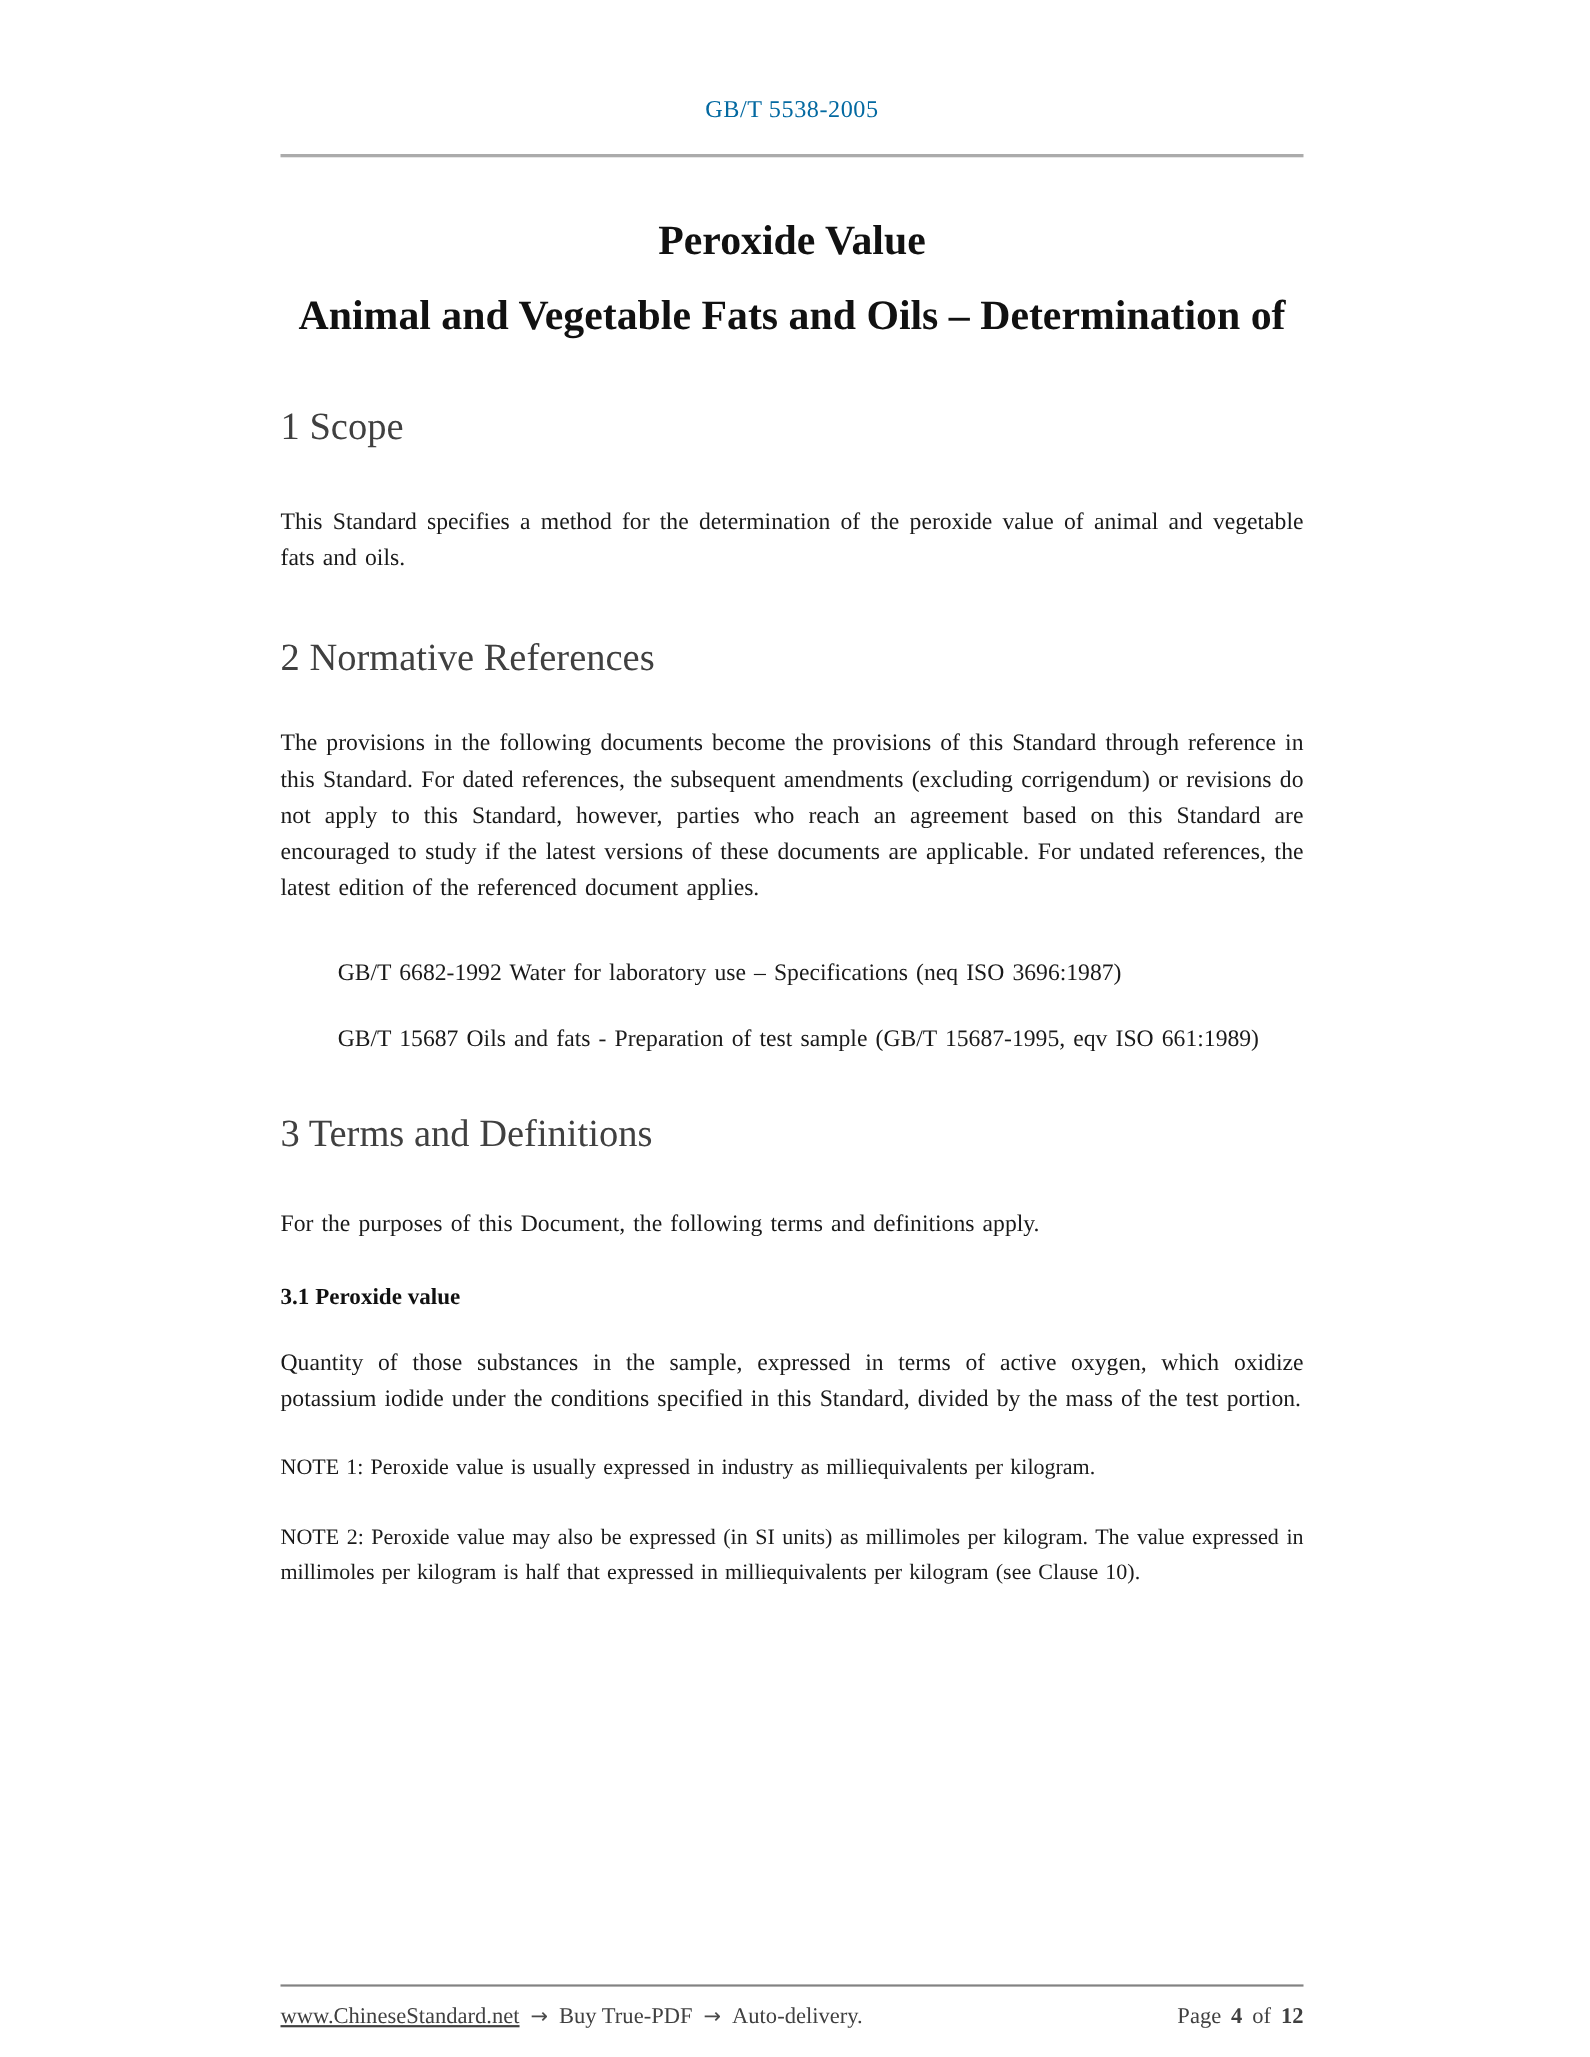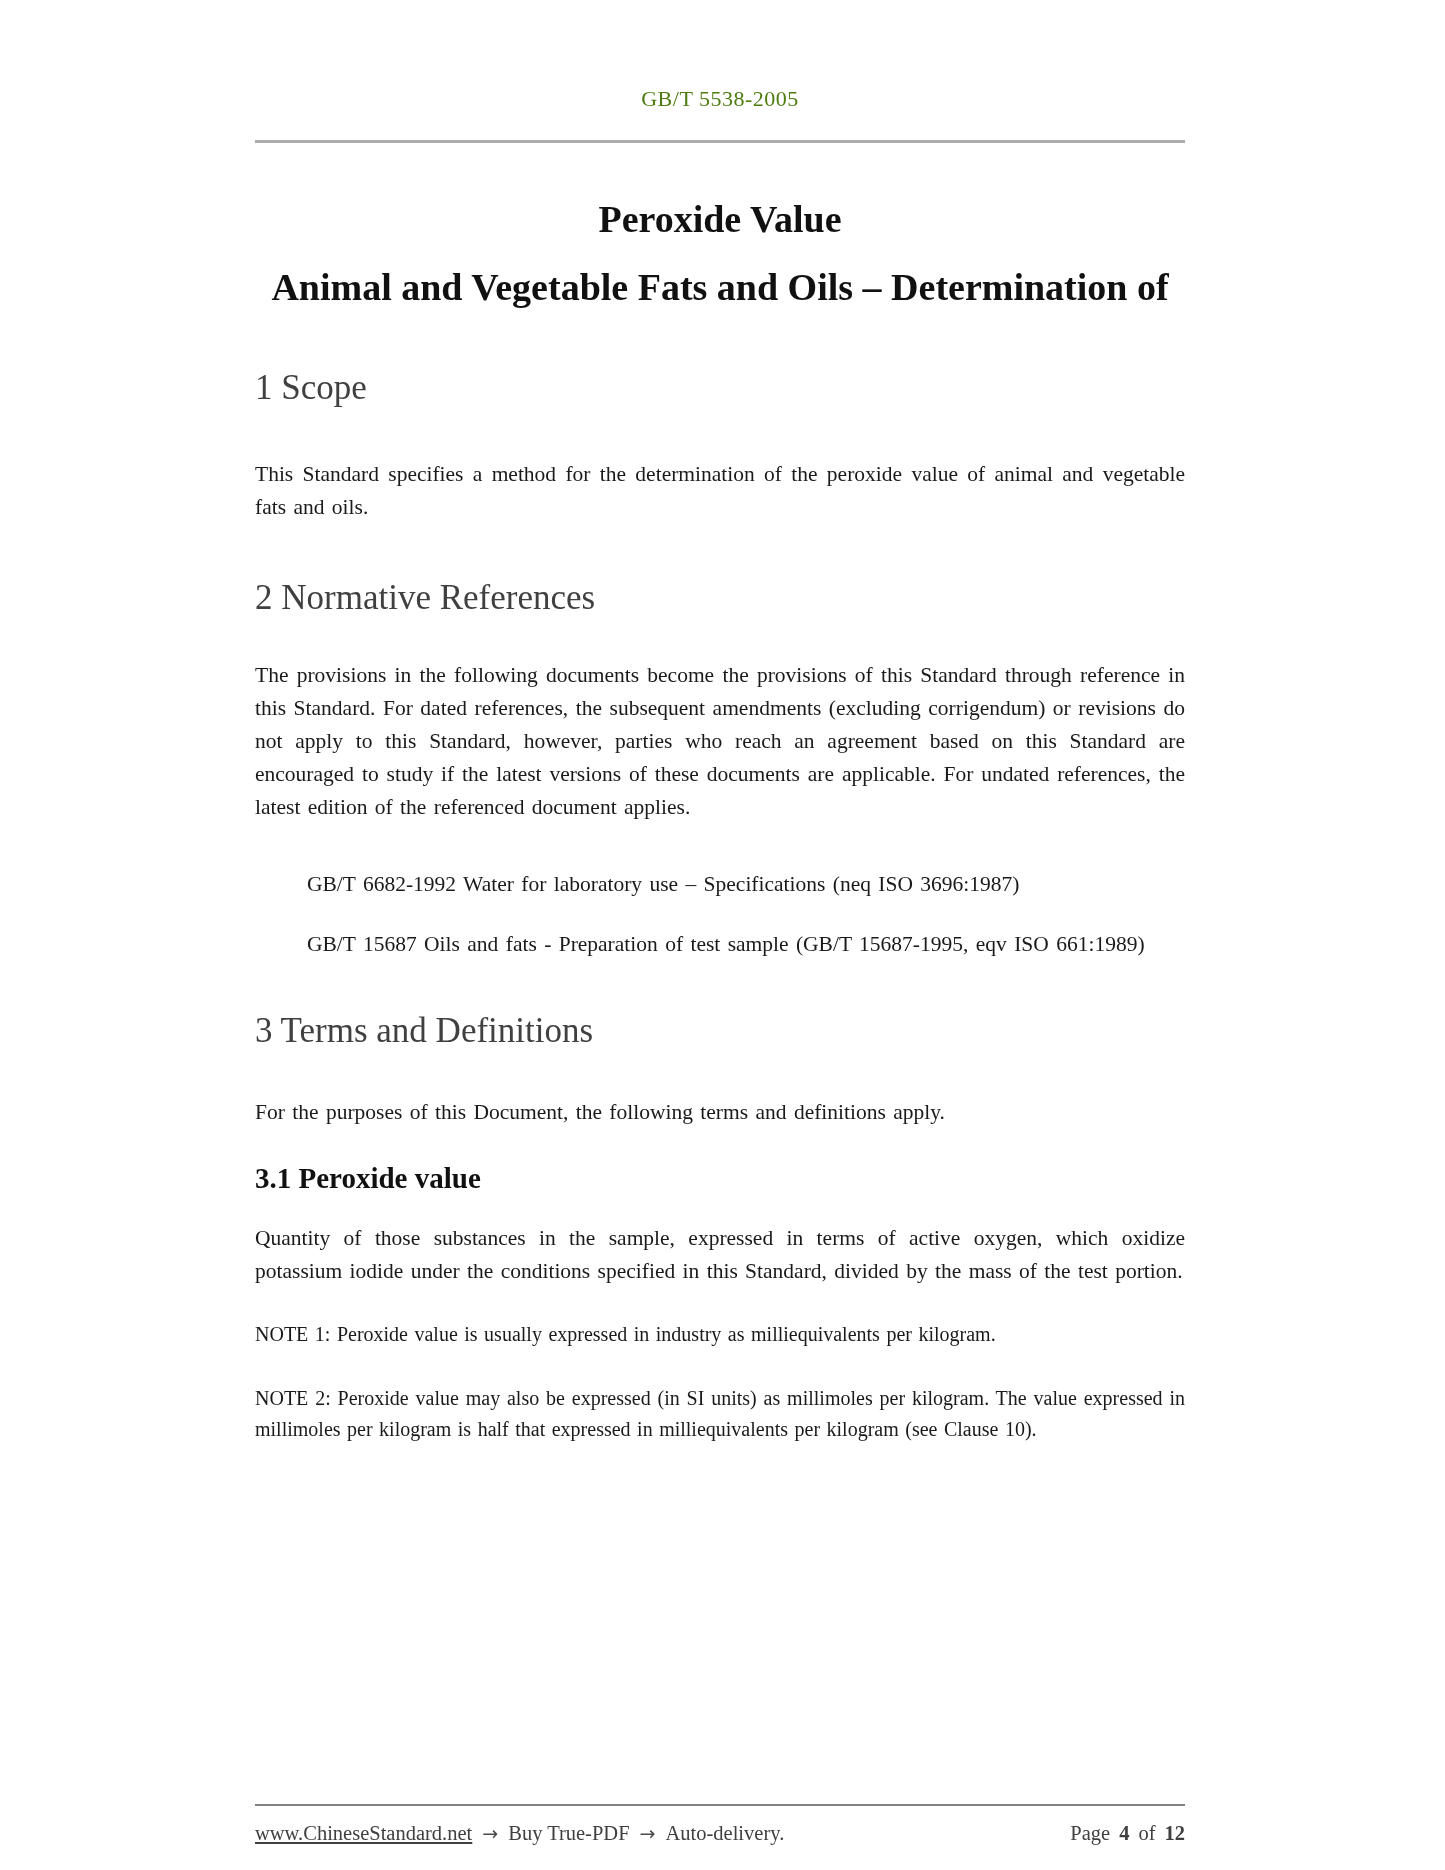--- a/index.html
+++ b/index.html
@@ -14,21 +14,21 @@
   .content {
     position: absolute;
     left: 255px; top: 0;
     width: 930px;
     padding-top: 86px;
   }
   .doc-header {
     text-align: center;
     font-size: 22px;
     line-height: 26px;
-    color: #4d7c0f;
+    color: #0369a1;
     letter-spacing: 0.5px;
   }
   .header-rule {
     border: none;
     border-top: 3px solid #ababab;
     margin: 28px 0 0 0;
   }
   .doc-title {
     margin-top: 42px;
     font-size: 38px;
@@ -38,21 +38,21 @@
     color: #111111;
   }
   h1.section-heading {
     font-size: 35px;
     font-weight: normal;
     line-height: 46px;
     margin: 0;
     color: #404040;
   }
   h2.term-heading {
-    font-size: 29px;
+    font-size: 21px;
     font-weight: bold;
     line-height: 33px;
     margin: 33px 0 0 0;
     color: #111111;
   }
   p.body-text {
     font-size: 21.5px;
     line-height: 33px;
     margin: 0;
     text-align: justify;

